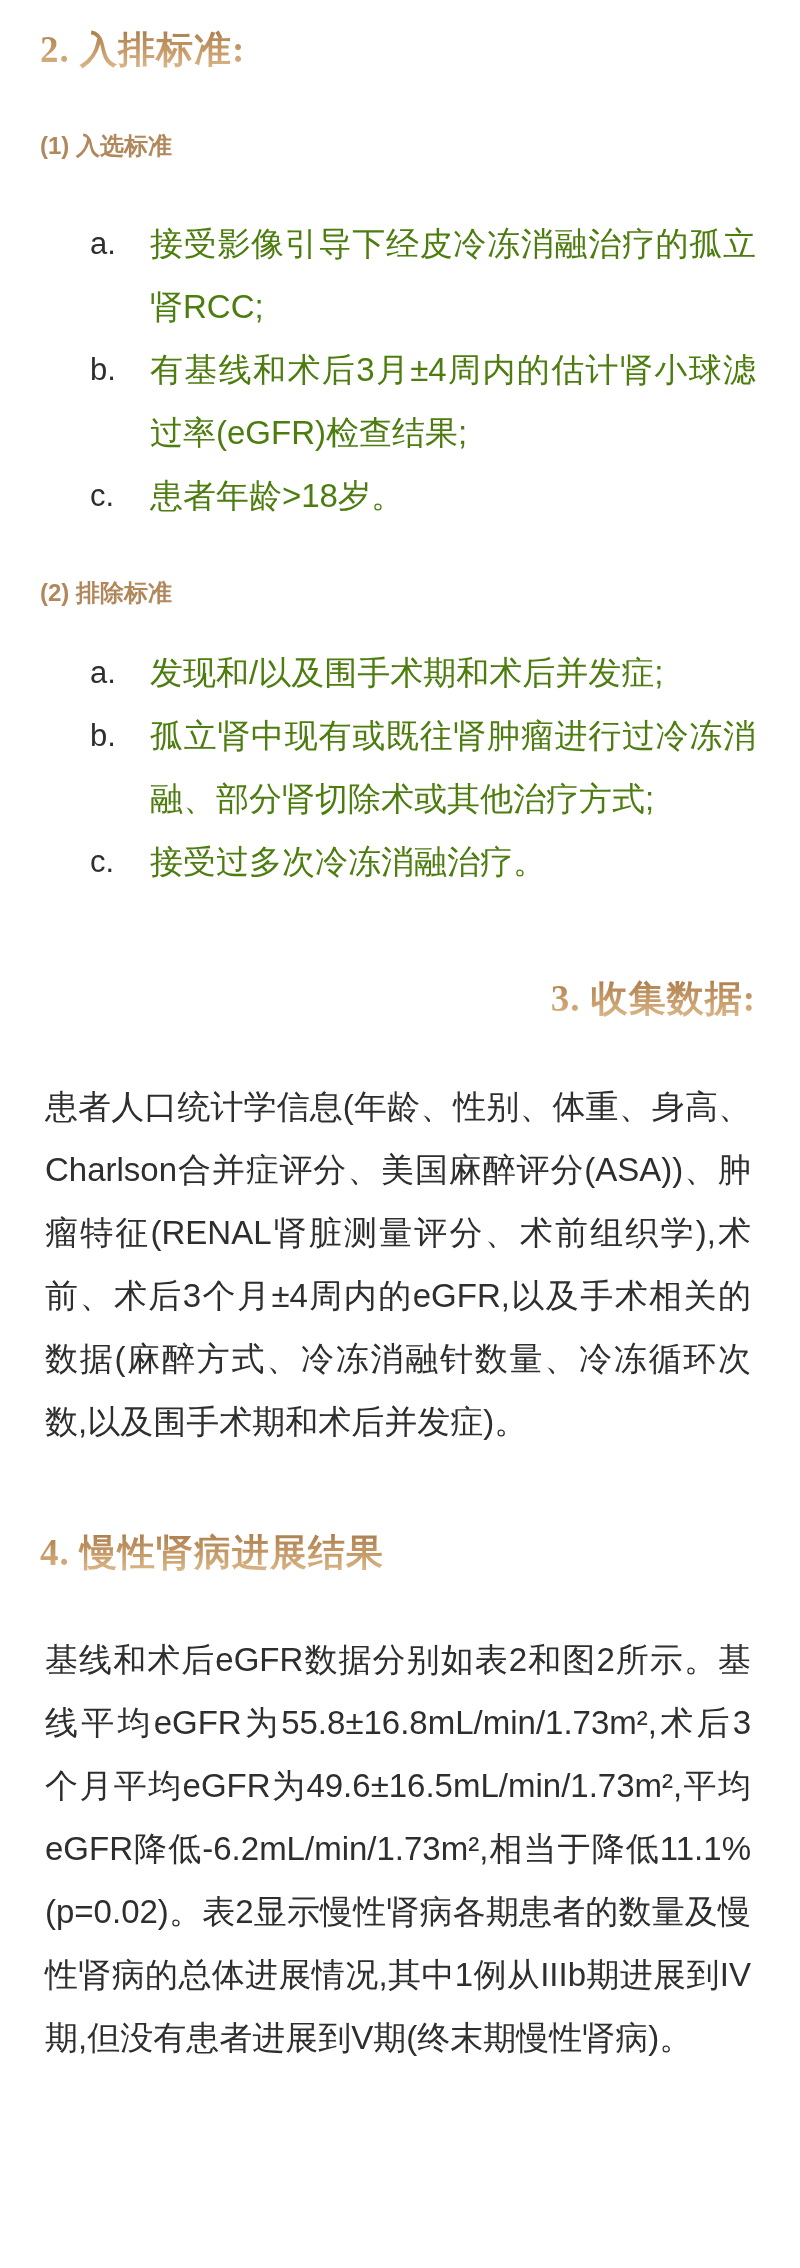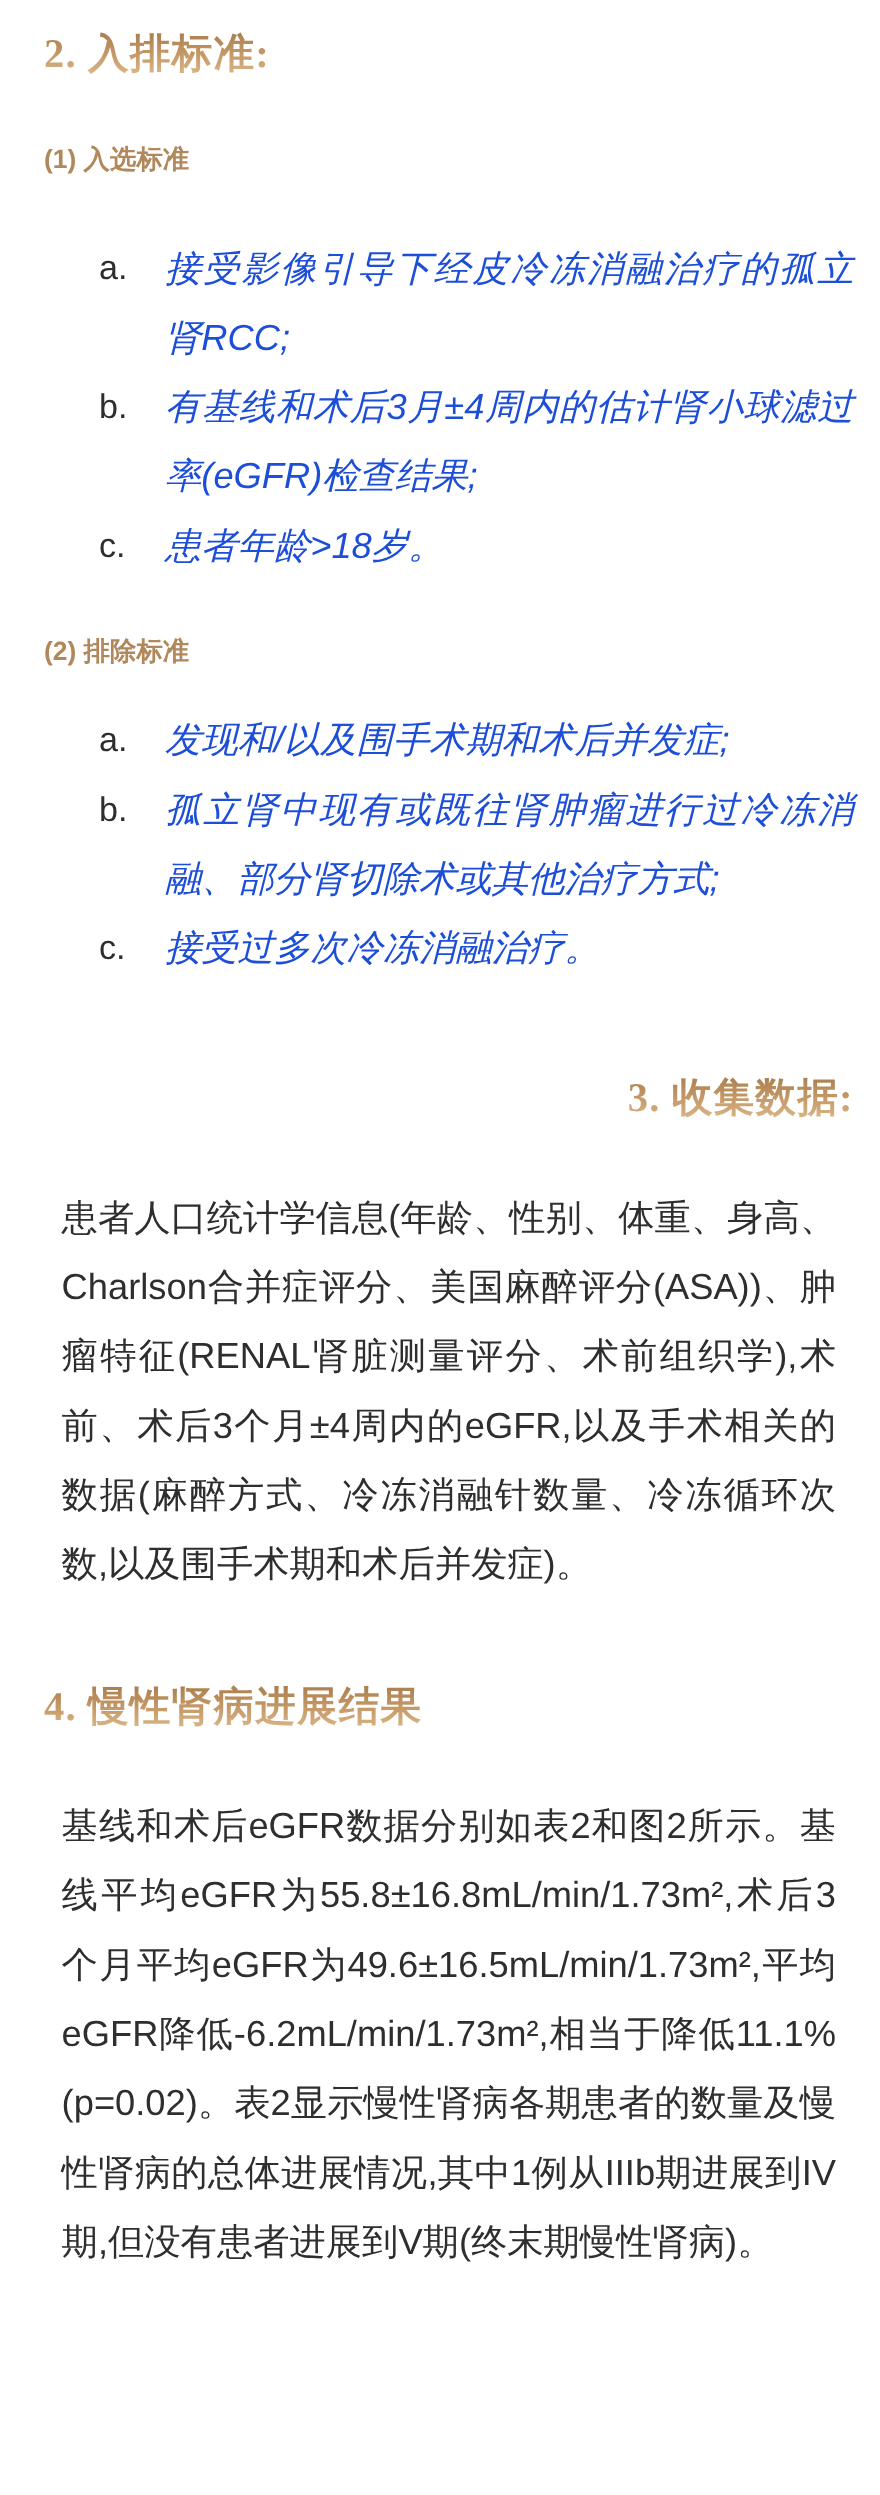--- a/index.html
+++ b/index.html
@@ -10,21 +10,21 @@
   body {
     width: 800px;
     font-family: "Liberation Sans", sans-serif;
     color: #2e2e2e;
     -webkit-font-smoothing: antialiased;
   }
   .page {
     box-sizing: border-box;
     width: 800px;
     min-height: 2268px;
-    padding: 28px 24px 10px 40px;
+    padding: 28px 44px 10px 40px;
     background: #ffffff;
   }
   
   .gold-serif {
     font-family: "Liberation Serif", serif;
     font-weight: 700;
     font-size: 37px;
     line-height: 44px;
     letter-spacing: 1px;
     margin: 0;
@@ -68,26 +68,25 @@
     font-size: 31px;
     line-height: 63px;
     color: #2e2e2e;
   }
   .list-item .item-text {
     flex: 1 1 auto;
     font-size: 33px;
     line-height: 63px;
     text-align: justify;
     text-justify: inter-ideograph;
-    color: #1d4ed8;
-    font-style: italic;
+    color: #4d7c0f;
   }
   
   .body-paragraph {
-    margin: 16px;
+    margin: 5px;
     font-size: 33px;
     line-height: 63px;
     text-align: justify;
     text-justify: inter-ideograph;
     color: #2e2e2e;
   }
   .paragraph-3 { margin-top: 54px; }
   .paragraph-4 { margin-top: 53px; }
 </style>
 </head>

